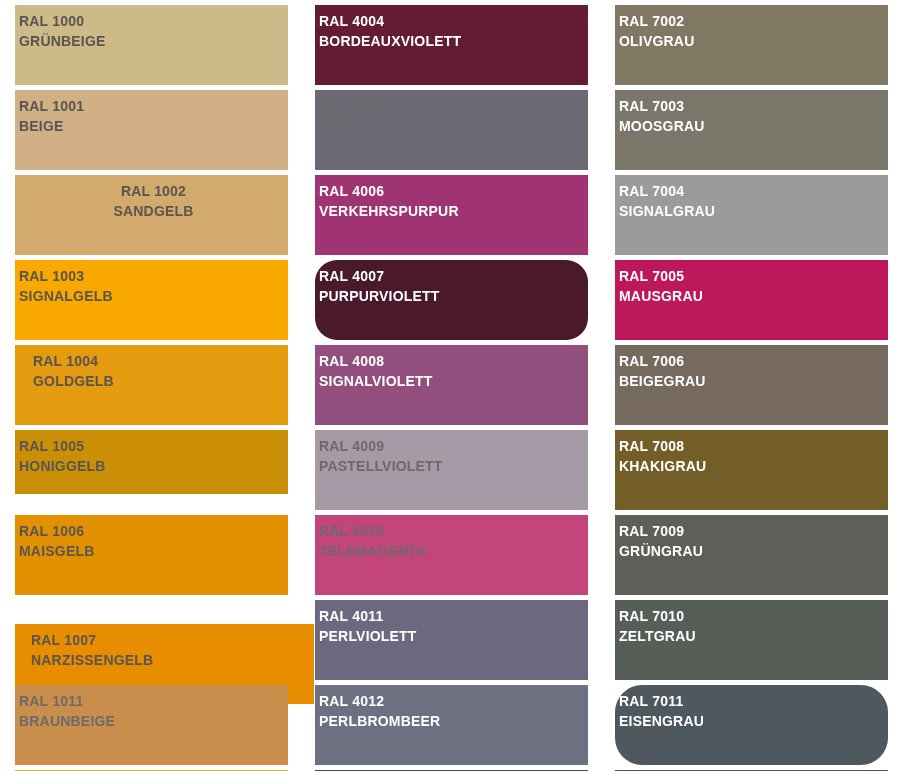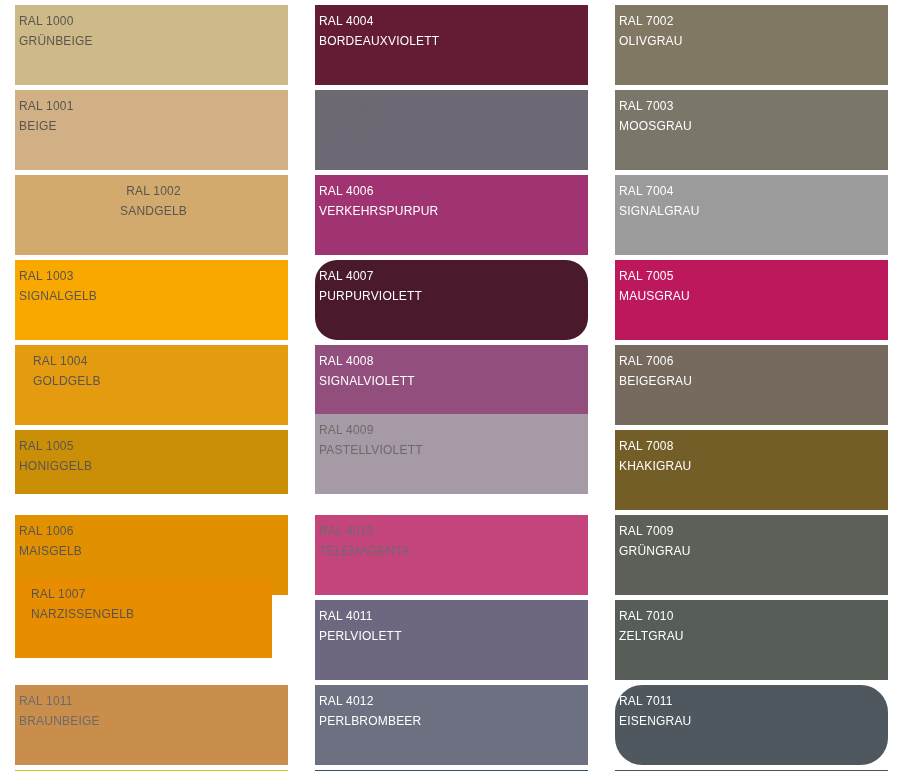--- a/index.html
+++ b/index.html
@@ -33,24 +33,25 @@
     left: 0;
     width: 273px;
     height: 80px;
     box-sizing: border-box;
     padding: 6px 0 0 4px;
     overflow: hidden;
   }
   .swatch .code,
   .swatch .name {
     display: block;
-    font-size: 12px;
+    font-size: 14px;
     line-height: 20px;
     letter-spacing: 0.2px;
     white-space: nowrap;
+    font-weight: bold;
   }
   .swatch.dark .code,
   .swatch.dark .name { color: #ffffff; }
   .swatch.light .code,
   .swatch.light .name { color: #5a5550; }
   .swatch.mid .code,
   .swatch.mid .name { color: #6e6a6a; }
 </style>
 </head>
 <body>
@@ -78,21 +79,21 @@
         <span class="name">GOLDGELB</span>
       </div>
       <div class="swatch light" style="top: 430px; background: rgb(203, 143, 7); width: 273px; height: 64px;">
         <span class="code">RAL 1005</span>
         <span class="name">HONIGGELB</span>
       </div>
       <div class="swatch light" style="top: 515px; background: rgb(225, 144, 0); width: 273px; height: 80px;">
         <span class="code">RAL 1006</span>
         <span class="name">MAISGELB</span>
       </div>
-      <div class="swatch light" style="top: 578px; background: rgb(232, 140, 0); width: 257px; height: 80px; padding-left: 16px;">
+      <div class="swatch light" style="top: 624px; background: rgb(232, 140, 0); width: 299px; height: 80px; padding-left: 16px;">
         <span class="code">RAL 1007</span>
         <span class="name">NARZISSENGELB</span>
       </div>
       <div class="swatch mid" style="top: 685px; background: rgb(202, 142, 76); width: 273px; height: 80px;">
         <span class="code">RAL 1011</span>
         <span class="name">BRAUNBEIGE</span>
       </div>
       <div class="swatch light" style="top: 770px; background: rgb(217, 192, 34); width: 273px; height: 80px;"></div>
     </div>
     <div class="column col-1" style="left: 315px;">
@@ -109,21 +110,21 @@
         <span class="name">VERKEHRSPURPUR</span>
       </div>
       <div class="swatch dark" style="top: 260px; background: rgb(74, 25, 44); width: 273px; height: 80px; border-radius: 22px;">
         <span class="code">RAL 4007</span>
         <span class="name">PURPURVIOLETT</span>
       </div>
       <div class="swatch dark" style="top: 345px; background: rgb(146, 78, 125); width: 273px; height: 80px;">
         <span class="code">RAL 4008</span>
         <span class="name">SIGNALVIOLETT</span>
       </div>
-      <div class="swatch mid" style="top: 414px; background: rgb(165, 154, 165); width: 273px; height: 80px;">
+      <div class="swatch mid" style="top: 430px; background: rgb(165, 154, 165); width: 273px; height: 80px;">
         <span class="code">RAL 4009</span>
         <span class="name">PASTELLVIOLETT</span>
       </div>
       <div class="swatch mid" style="top: 515px; background: rgb(196, 68, 124); width: 273px; height: 80px;">
         <span class="code">RAL 4010</span>
         <span class="name">TELEMAGENTA</span>
       </div>
       <div class="swatch dark" style="top: 600px; background: rgb(109, 104, 128); width: 273px; height: 80px;">
         <span class="code">RAL 4011</span>
         <span class="name">PERLVIOLETT</span>

